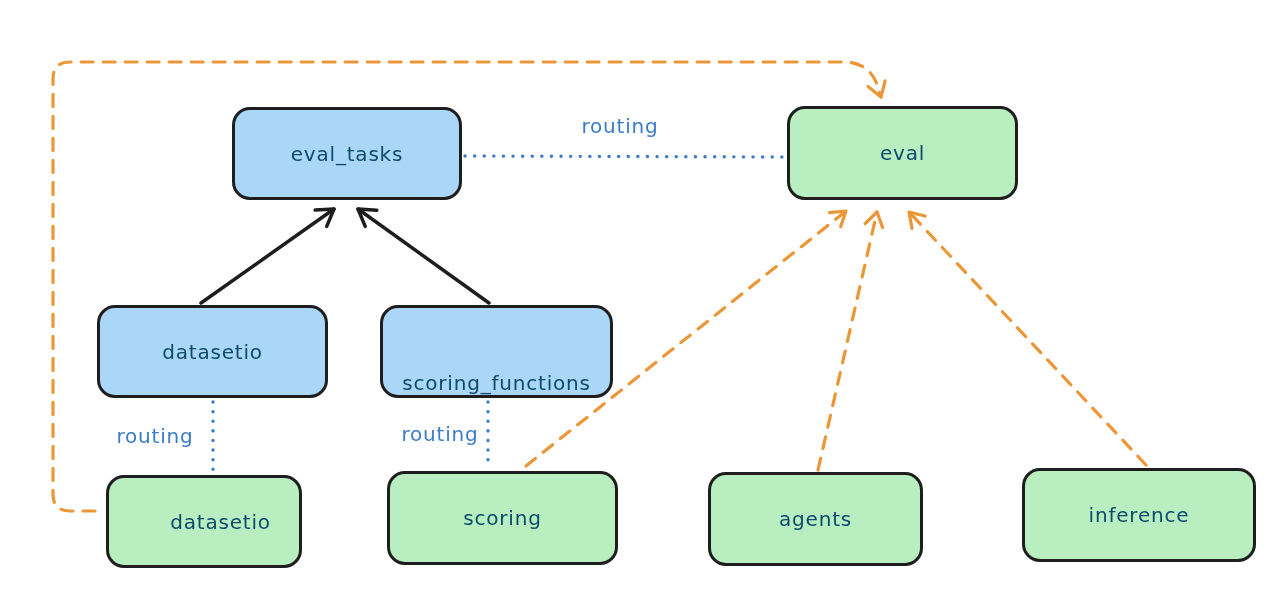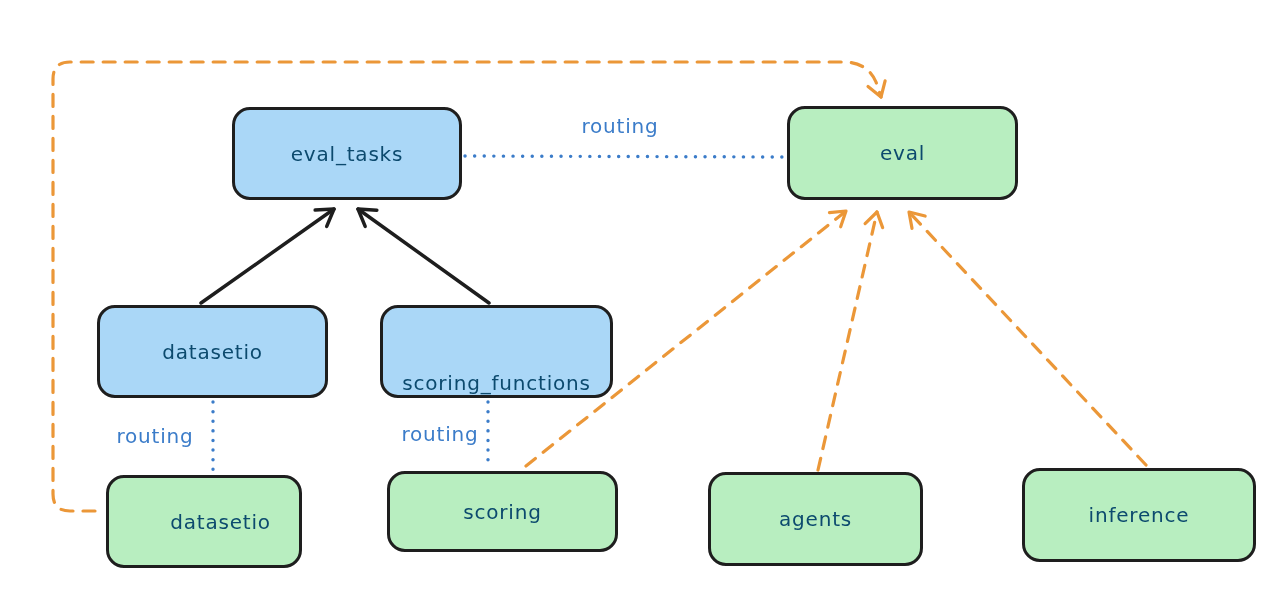--- a/index.html
+++ b/index.html
@@ -92,21 +92,21 @@
   </div>
 
   <div class="node node-blue" style="left:380px; top:305px; width:233px; height:93px;align-items:flex-end;">
     <span class="node-label">scoring_functions</span>
   </div>
 
   <div class="node node-green" style="left:106px; top:475px; width:196px; height:93px;padding-left:33px;">
     <span class="node-label">datasetio</span>
   </div>
 
-  <div class="node node-green" style="left:387px; top:471px; width:231px; height:81px;">
+  <div class="node node-green" style="left:387px; top:471px; width:231px; height:94px;">
     <span class="node-label">scoring</span>
   </div>
 
   <div class="node node-green" style="left:708px; top:472px; width:215px; height:94px;">
     <span class="node-label">agents</span>
   </div>
 
   <div class="node node-green" style="left:1022px; top:468px; width:234px; height:94px;align-items:center;">
     <span class="node-label">inference</span>
   </div>

